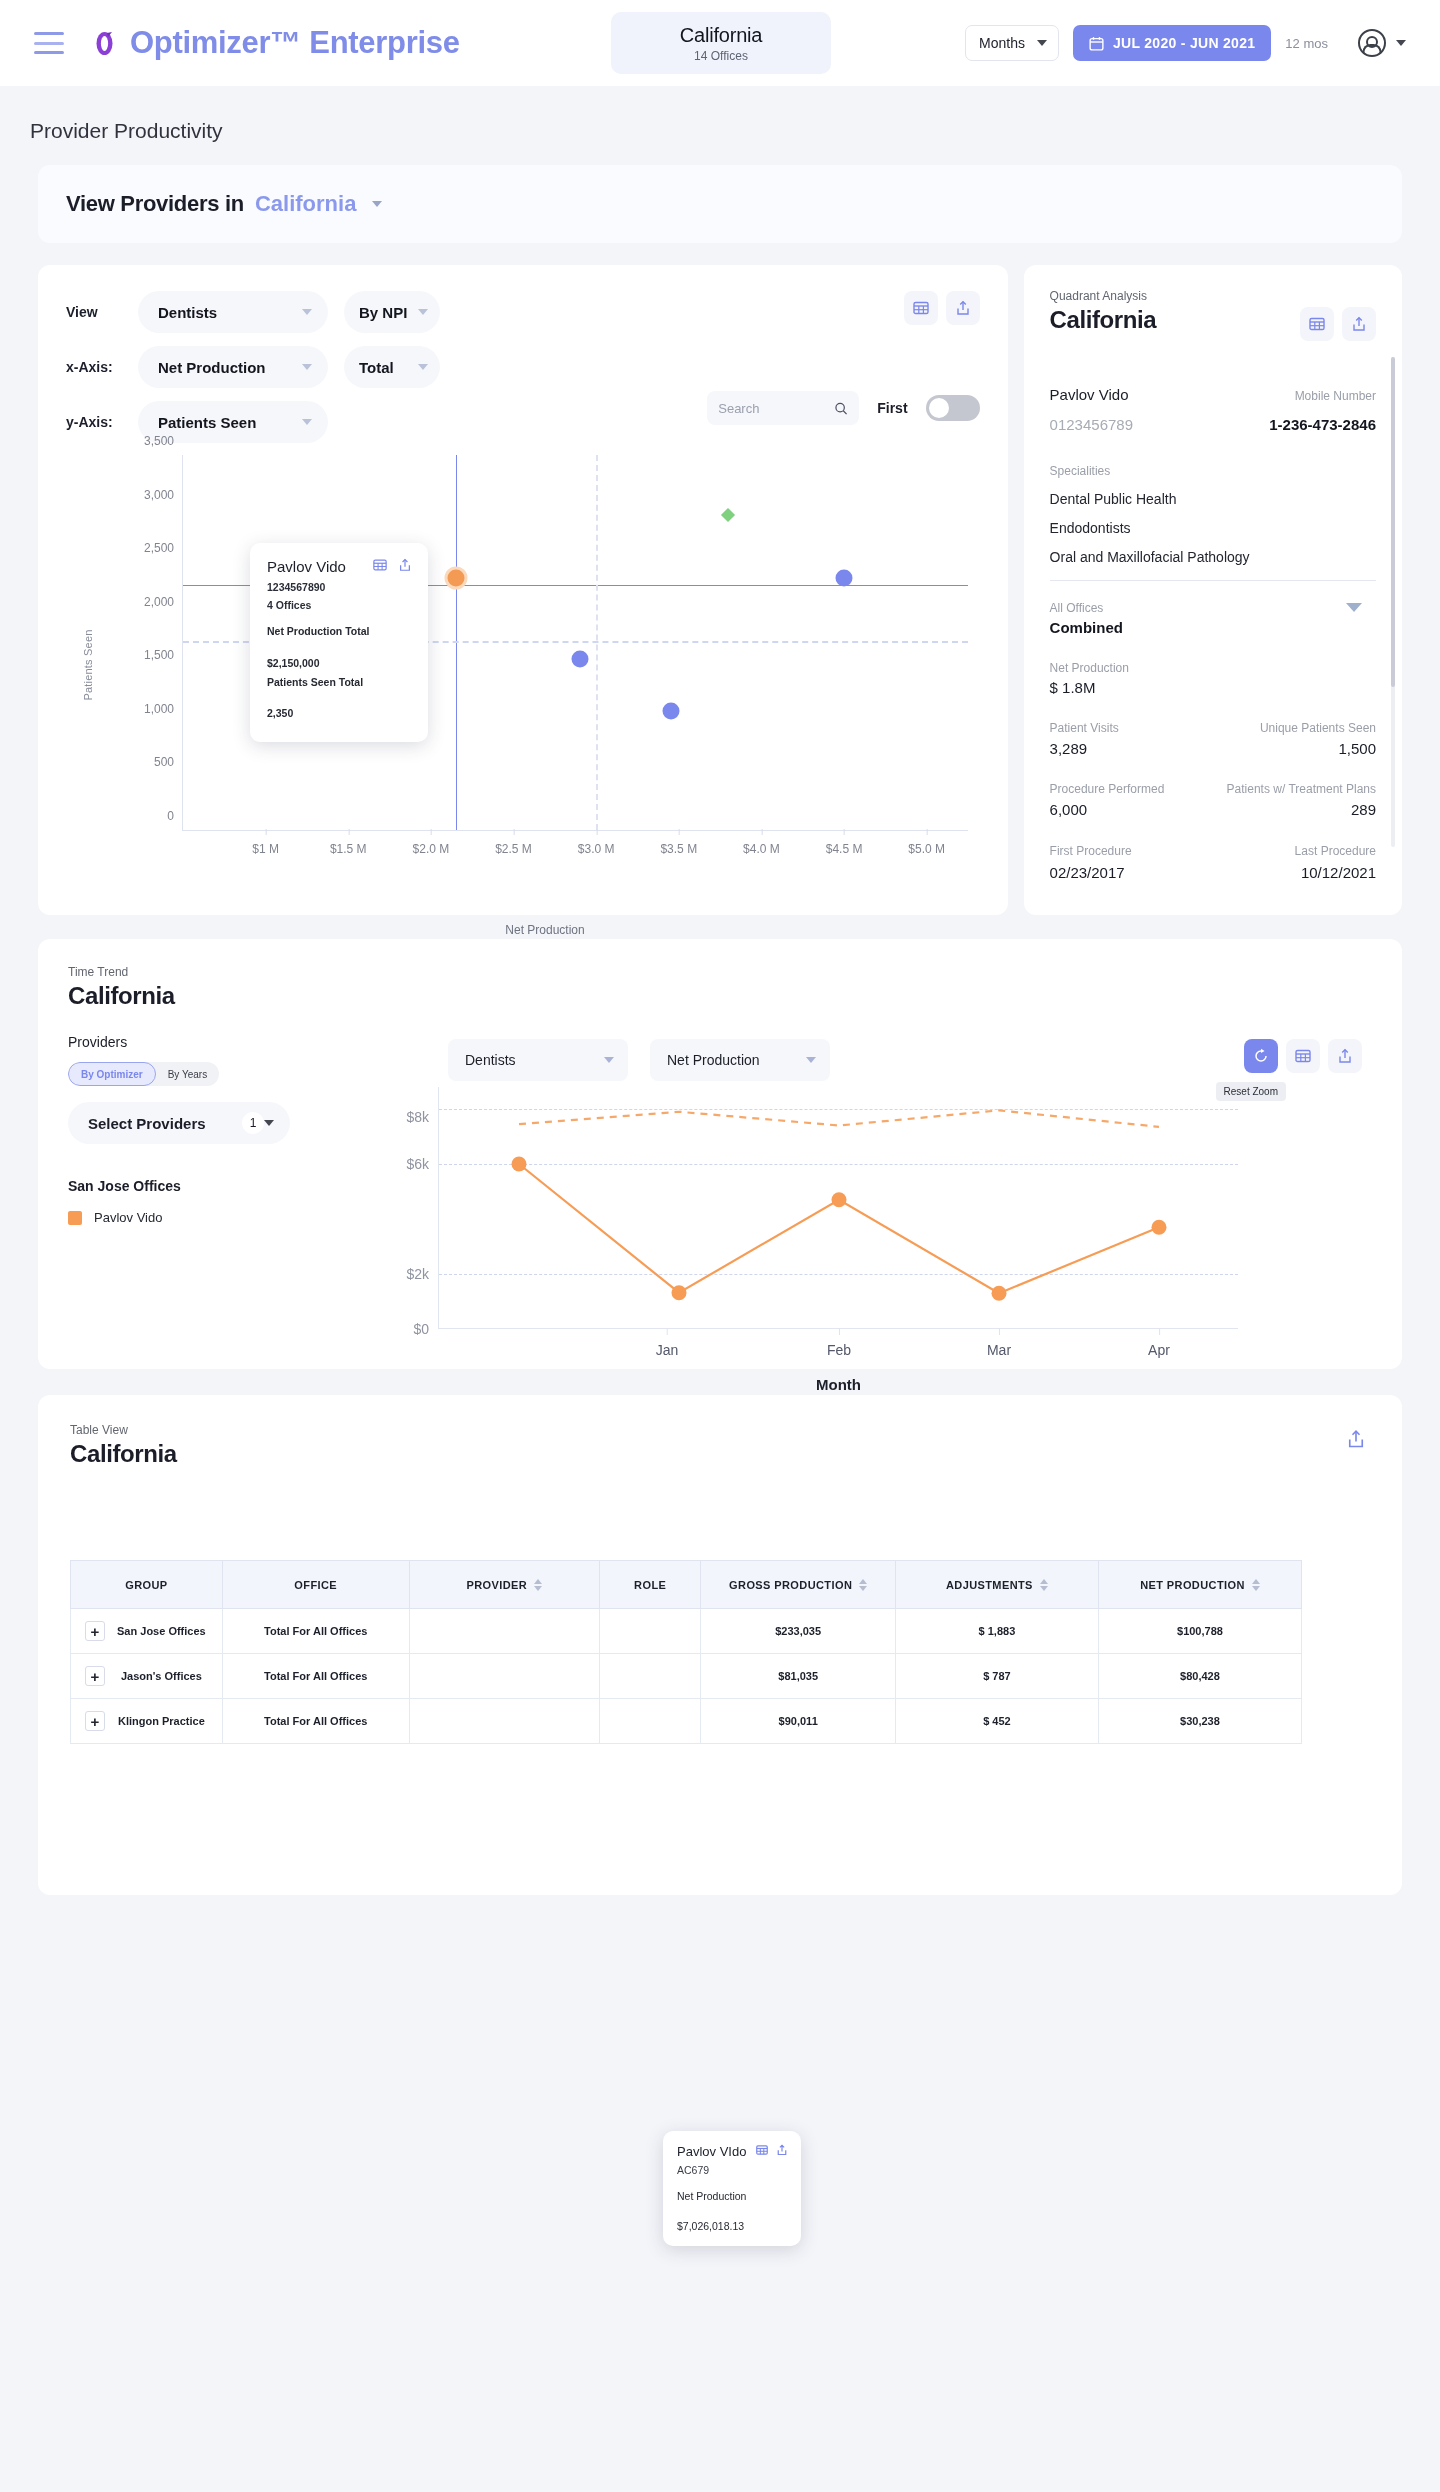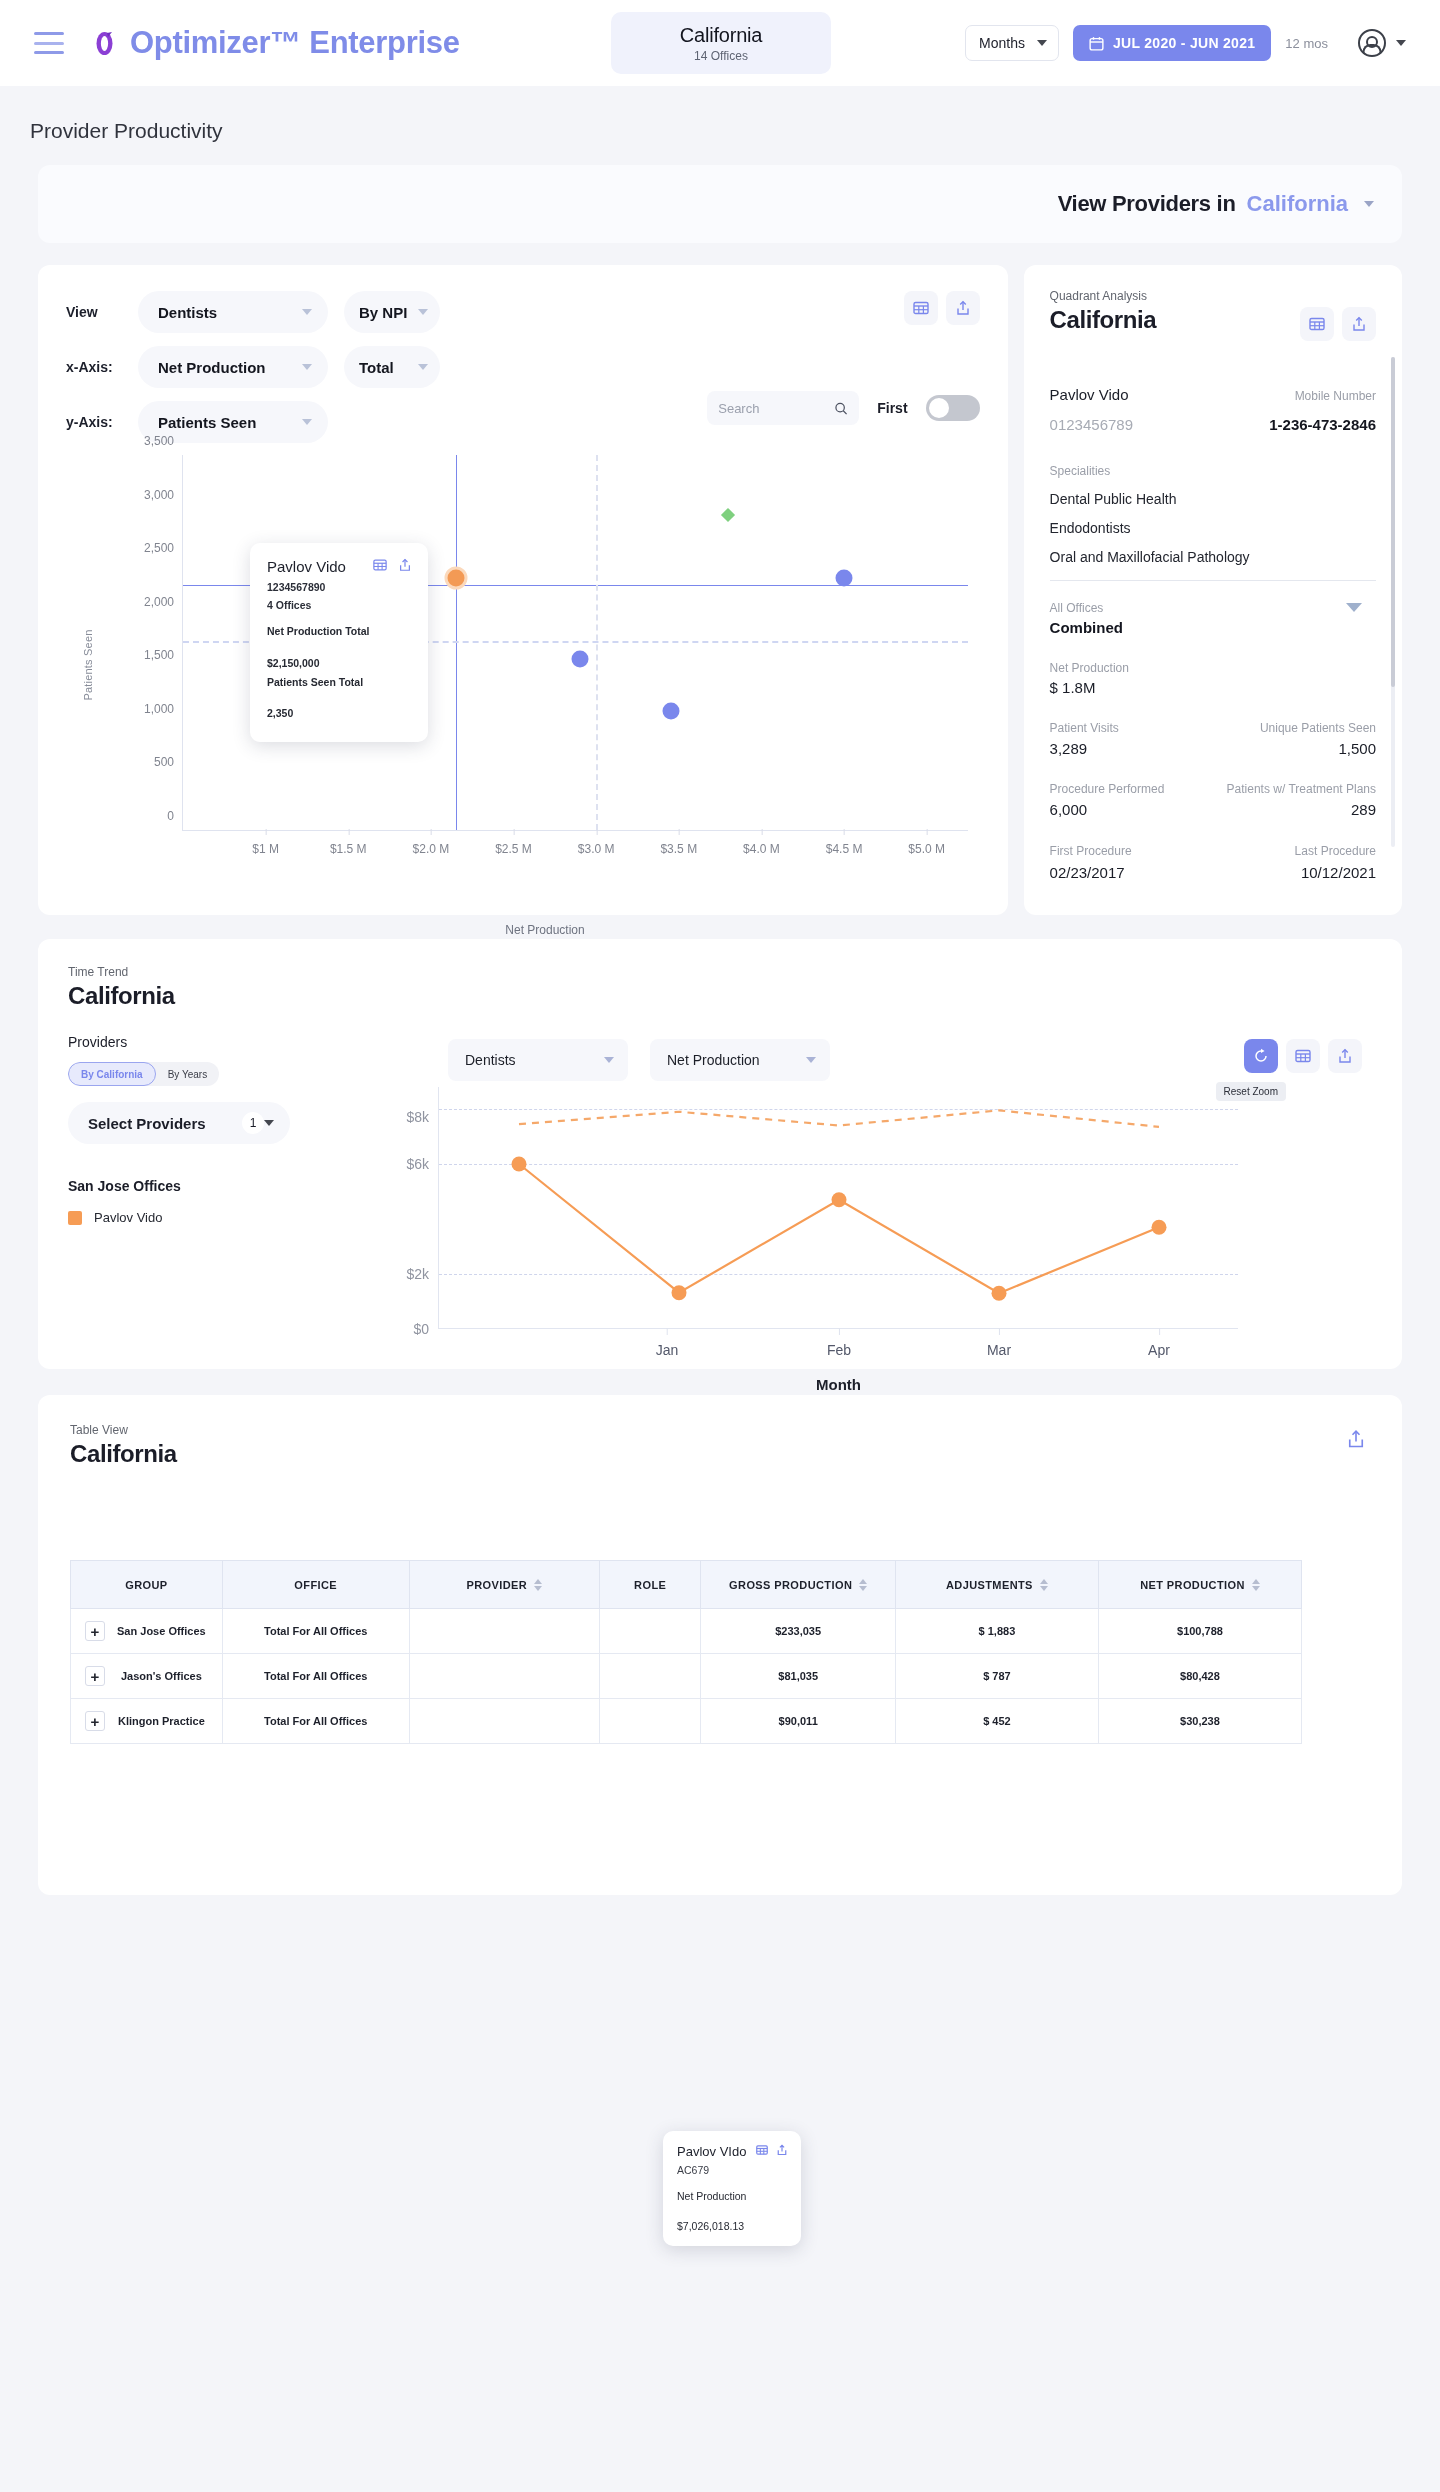--- a/index.html
+++ b/index.html
@@ -64,21 +64,21 @@
     border: 2px solid #3c4049; }
   .acct-circle::after { content: ""; position: absolute; left: 50%; bottom: 1px;
     transform: translateX(-50%); width: 15px; height: 8px; border-radius: 8px 8px 0 0;
     border: 2px solid #3c4049; border-bottom: none; }
 
   
   .page-title { font-size: 21px; color: #30333d; padding: 33px 0 0 30px; }
 
   .providers-bar {
     margin: 22px 38px 0 38px; background: #fafbfe; border-radius: 12px;
-    height: 78px; display: flex; align-items: center; padding: 0 28px; justify-content: flex-end;
+    height: 78px; display: flex; align-items: center; padding: 0 28px;
   }
   .providers-bar h2 { font-size: 22px; font-weight: bold; letter-spacing: -0.3px; }
   .providers-bar .state { color: #8b99ec; margin-left: 11px; font-weight: bold; font-size: 22px; }
   .providers-bar .caret { margin-left: 16px; border-top-color: #9aa4c6; }
 
   
   .quad-row { display: flex; gap: 16px; margin: 22px 38px 0 38px; align-items: flex-start; }
   .quad-card { width: 974px; background: #fff; border-radius: 12px; padding: 26px 28px 30px 28px;
     position: relative; min-height: 650px; }
   .side-card { width: 380px; background: #fff; border-radius: 12px; padding: 24px 26px 26px 26px;
@@ -496,21 +496,21 @@
   </div>
 </div>
 
 <div class="trend-card">
   <div class="eyebrow">Time Trend</div>
   <div class="big-title">California</div>
 
   <div style="margin-top:24px; font-size:14px;">Providers</div>
 
   <div class="segctl" style="margin-top:12px">
-    <span class="on">By California</span>
+    <span class="on">By Optimizer</span>
     <span>By Years</span>
   </div>
 
   <div class="selprov" style="margin-top:16px">
     <span class="t">Select Providers</span>
     <span class="cnt">1</span>
     <span class="caret"></span>
   </div>
 
   <div class="legend-title">San Jose Offices</div>

